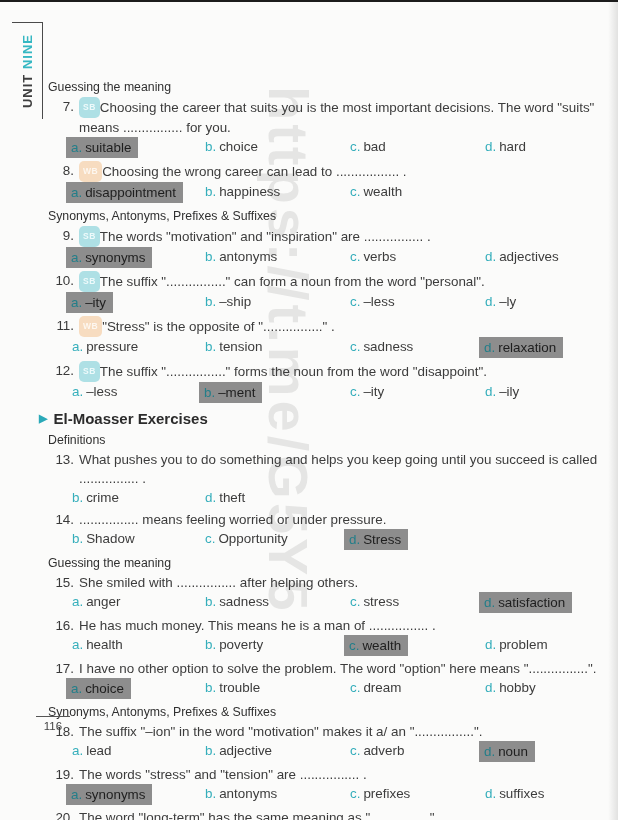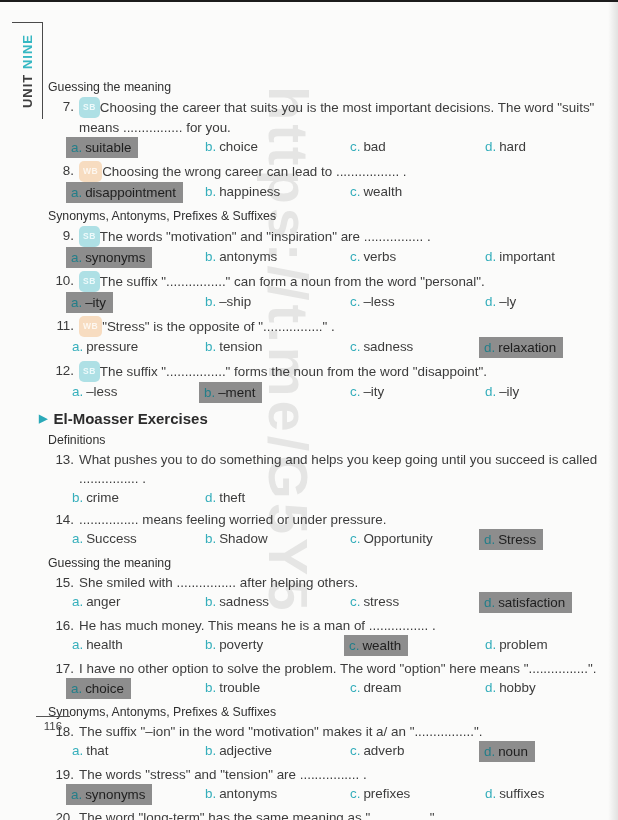--- a/index.html
+++ b/index.html
@@ -134,21 +134,21 @@
     <div class="subheader">Synonyms, Antonyms, Prefixes &amp; Suffixes</div>
     <div class="question">
       <div class="q-line">
         <span class="q-num">9.</span>
         <span class="q-body"><span class="badge sb">SB</span><span class="q-text">The words "motivation" and "inspiration" are ................ .</span></span>
       </div>
       <div class="options">
         <span class="opt hl"><span class="opt-inner"><span class="letter">a.</span><span class="opt-text">synonyms</span></span></span>
         <span class="opt"><span class="opt-inner"><span class="letter">b.</span><span class="opt-text">antonyms</span></span></span>
         <span class="opt"><span class="opt-inner"><span class="letter">c.</span><span class="opt-text">verbs</span></span></span>
-        <span class="opt"><span class="opt-inner"><span class="letter">d.</span><span class="opt-text">important</span></span></span>
+        <span class="opt"><span class="opt-inner"><span class="letter">d.</span><span class="opt-text">adjectives</span></span></span>
       </div>
     </div>
     <div class="question">
       <div class="q-line">
         <span class="q-num">10.</span>
         <span class="q-body"><span class="badge sb">SB</span><span class="q-text">The suffix "................" can form a noun from the word "personal".</span></span>
       </div>
       <div class="options">
         <span class="opt hl"><span class="opt-inner"><span class="letter">a.</span><span class="opt-text">–ity</span></span></span>
         <span class="opt"><span class="opt-inner"><span class="letter">b.</span><span class="opt-text">–ship</span></span></span>
@@ -194,21 +194,20 @@
         <span class="opt"><span class="opt-inner"><span class="letter">b.</span><span class="opt-text">crime</span></span></span>
         <span class="opt"><span class="opt-inner"><span class="letter">d.</span><span class="opt-text">theft</span></span></span>
       </div>
     </div>
     <div class="question">
       <div class="q-line">
         <span class="q-num">14.</span>
         <span class="q-body"><span class="q-text">................ means feeling worried or under pressure.</span></span>
       </div>
       <div class="options">
-        <span class="opt"><span class="opt-inner"><span class="letter">a.</span><span class="opt-text">Success</span></span></span>
         <span class="opt"><span class="opt-inner"><span class="letter">b.</span><span class="opt-text">Shadow</span></span></span>
         <span class="opt"><span class="opt-inner"><span class="letter">c.</span><span class="opt-text">Opportunity</span></span></span>
         <span class="opt hl"><span class="opt-inner"><span class="letter">d.</span><span class="opt-text">Stress</span></span></span>
       </div>
     </div>
     <div class="subheader">Guessing the meaning</div>
     <div class="question">
       <div class="q-line">
         <span class="q-num">15.</span>
         <span class="q-body"><span class="q-text">She smiled with ................ after helping others.</span></span>
@@ -244,21 +243,21 @@
         <span class="opt"><span class="opt-inner"><span class="letter">d.</span><span class="opt-text">hobby</span></span></span>
       </div>
     </div>
     <div class="subheader">Synonyms, Antonyms, Prefixes &amp; Suffixes</div>
     <div class="question">
       <div class="q-line">
         <span class="q-num">18.</span>
         <span class="q-body"><span class="q-text">The suffix "–ion" in the word "motivation" makes it a/ an "................".</span></span>
       </div>
       <div class="options">
-        <span class="opt"><span class="opt-inner"><span class="letter">a.</span><span class="opt-text">that</span></span></span>
+        <span class="opt"><span class="opt-inner"><span class="letter">a.</span><span class="opt-text">lead</span></span></span>
         <span class="opt"><span class="opt-inner"><span class="letter">b.</span><span class="opt-text">adjective</span></span></span>
         <span class="opt"><span class="opt-inner"><span class="letter">c.</span><span class="opt-text">adverb</span></span></span>
         <span class="opt hl"><span class="opt-inner"><span class="letter">d.</span><span class="opt-text">noun</span></span></span>
       </div>
     </div>
     <div class="question">
       <div class="q-line">
         <span class="q-num">19.</span>
         <span class="q-body"><span class="q-text">The words "stress" and "tension" are ................ .</span></span>
       </div>

